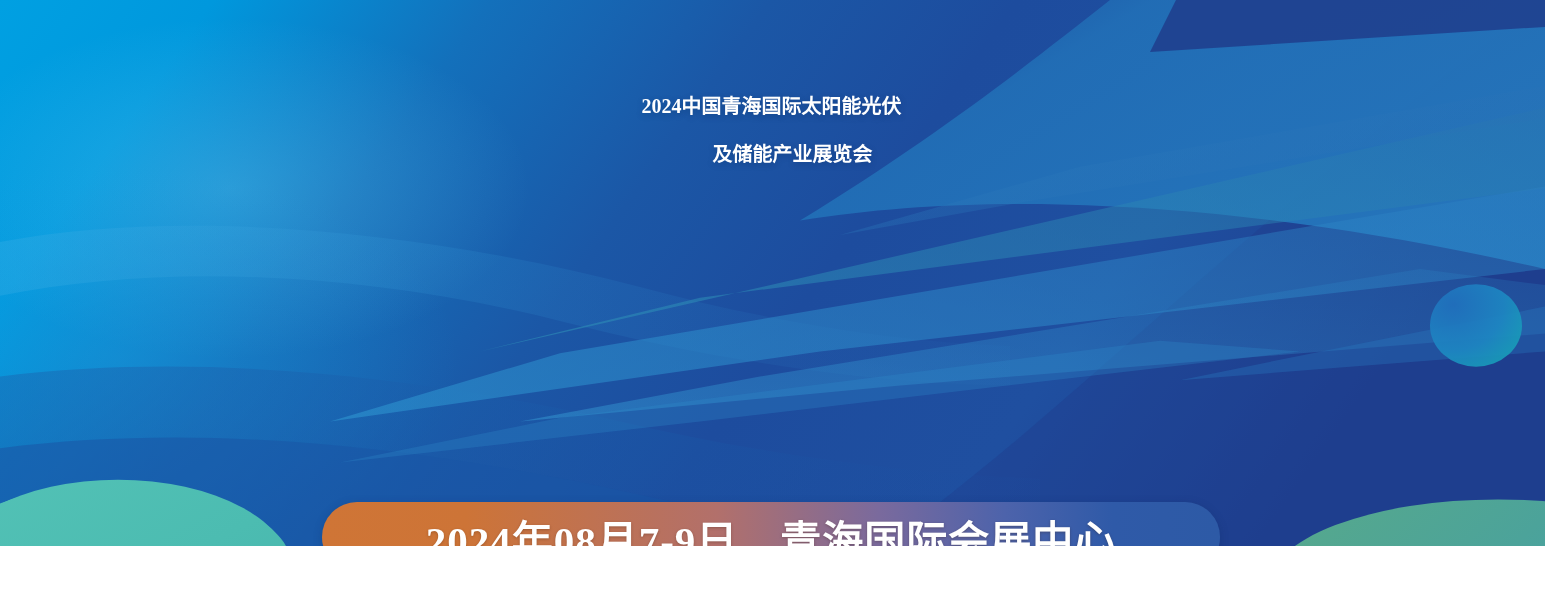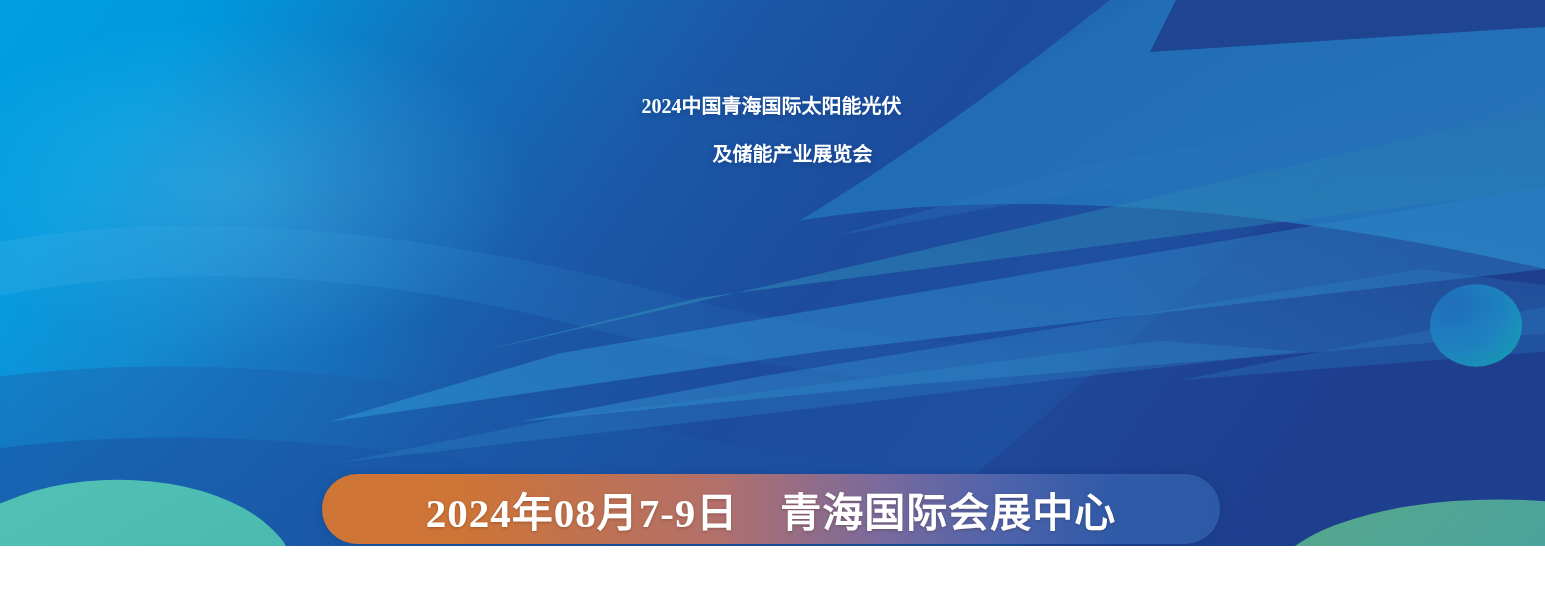--- a/index.html
+++ b/index.html
@@ -52,21 +52,21 @@
   }
   #title-line-2 {
     font-size: 112px;
     margin-top: 28px;
   }
 
   
   #date-pill {
     position: absolute;
     left: 322px;
-    top: 474px;
+    top: 502px;
     width: 898px;
     height: 70px;
     border-radius: 35px;
     background: linear-gradient(90deg,
                 #cf7536 0%,
                 #cd7437 16%,
                 #b2706b 44%,
                 #7a6a9d 62%,
                 #4d63ab 76%,
                 #2f5aa8 88%,

